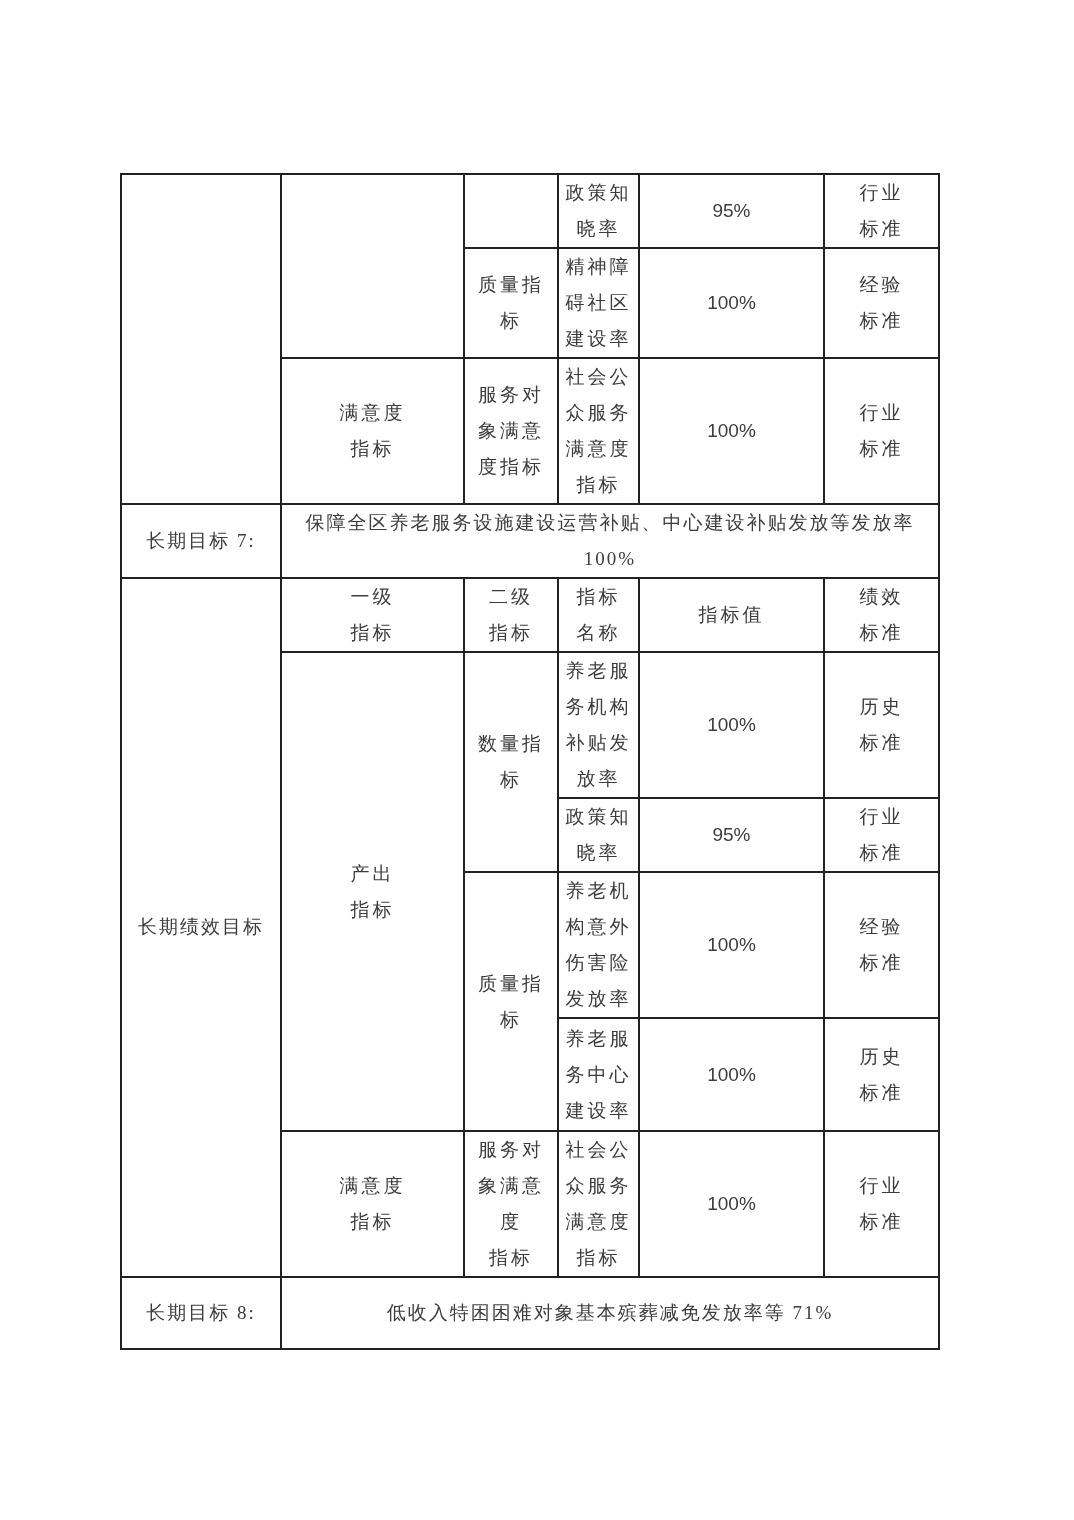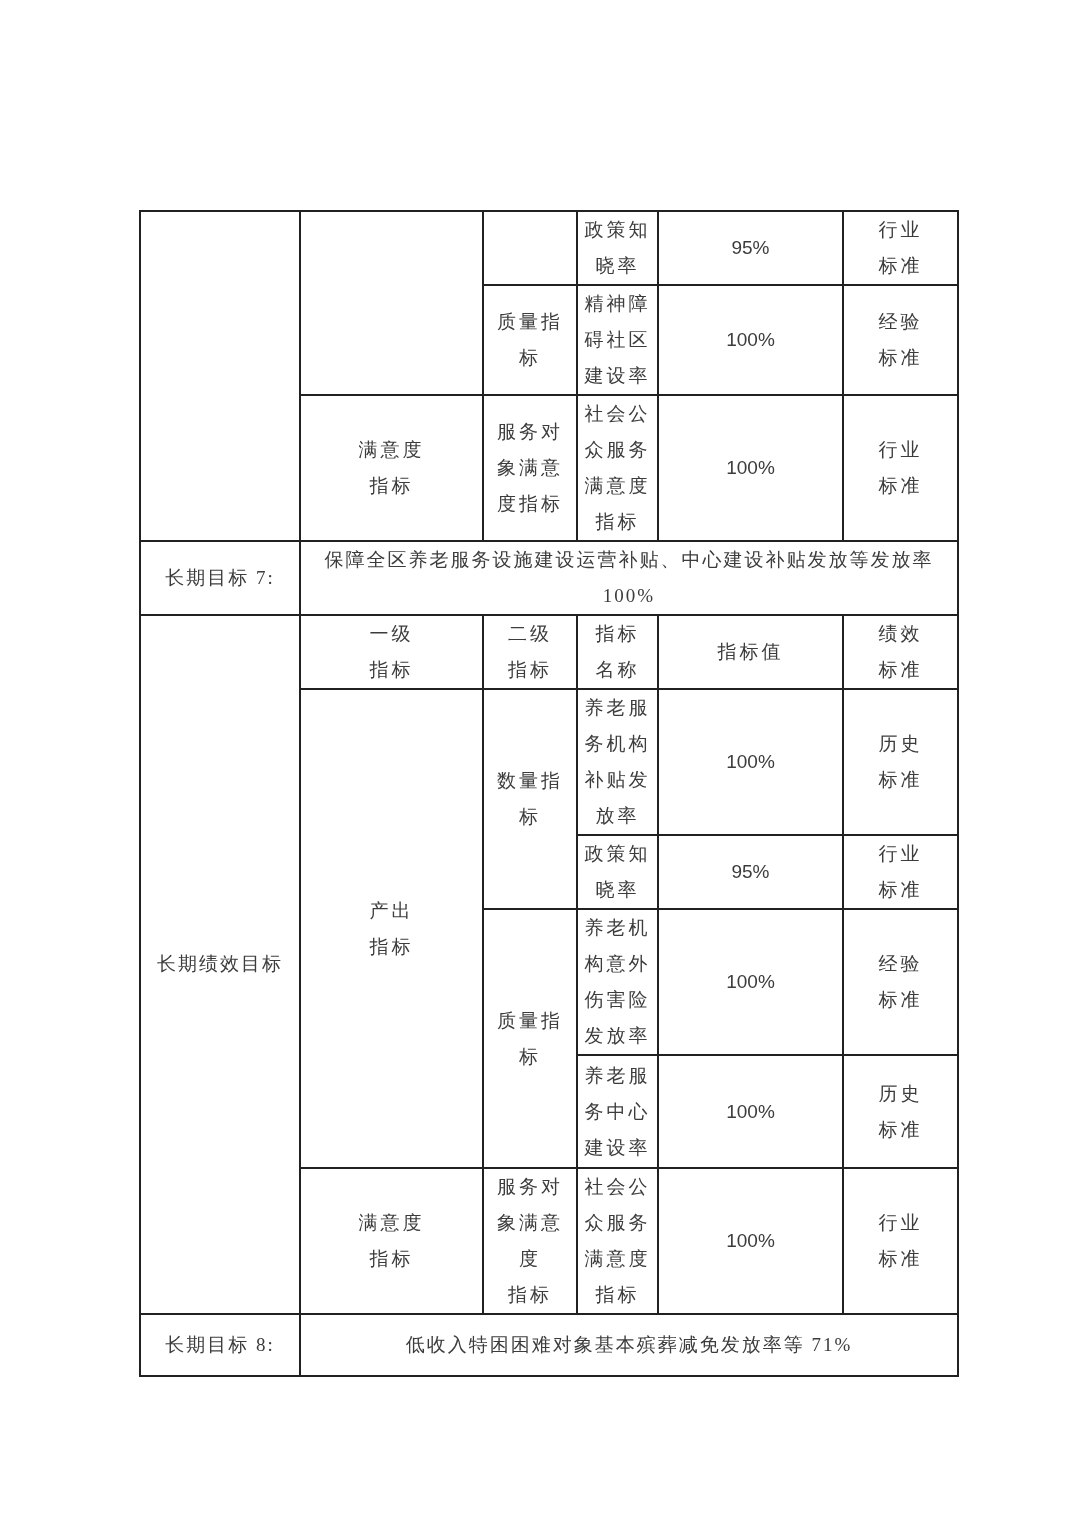--- a/index.html
+++ b/index.html
@@ -11,26 +11,25 @@
     position: relative;
     width: 1074px;
     height: 1520px;
     background: #ffffff;
     font-family: "Liberation Serif", serif;
     color: #3c3c3c;
     overflow: hidden;
   }
   table.perf {
     position: absolute;
-    left: 139px;
+    left: 120px;
     top: 173px;
     width: 818px;
     border-collapse: collapse;
     table-layout: fixed;
-    margin-top: 37px;
   }
   table.perf td {
     border: 2px solid #212121;
     padding: 0;
     text-align: center;
     vertical-align: middle;
     font-size: 19px;
     line-height: 36px;
     white-space: pre-line;
     overflow: hidden;
@@ -168,19 +167,19 @@
 指标</td>
       <td class="cjk">社会公
 众服务
 满意度
 指标</td>
       <td class="val">100%</td>
       <td class="cjk">行业
 标准</td>
     </tr>
 
-    <tr style="height:62px">
+    <tr style="height:72px">
       <td class="goal-label">长期目标 8:</td>
       <td class="goal-content" colspan="5">低收入特困困难对象基本殡葬减免发放率等 71%</td>
     </tr>
   </tbody>
     </table>
 </div>
 
 </body></html>

